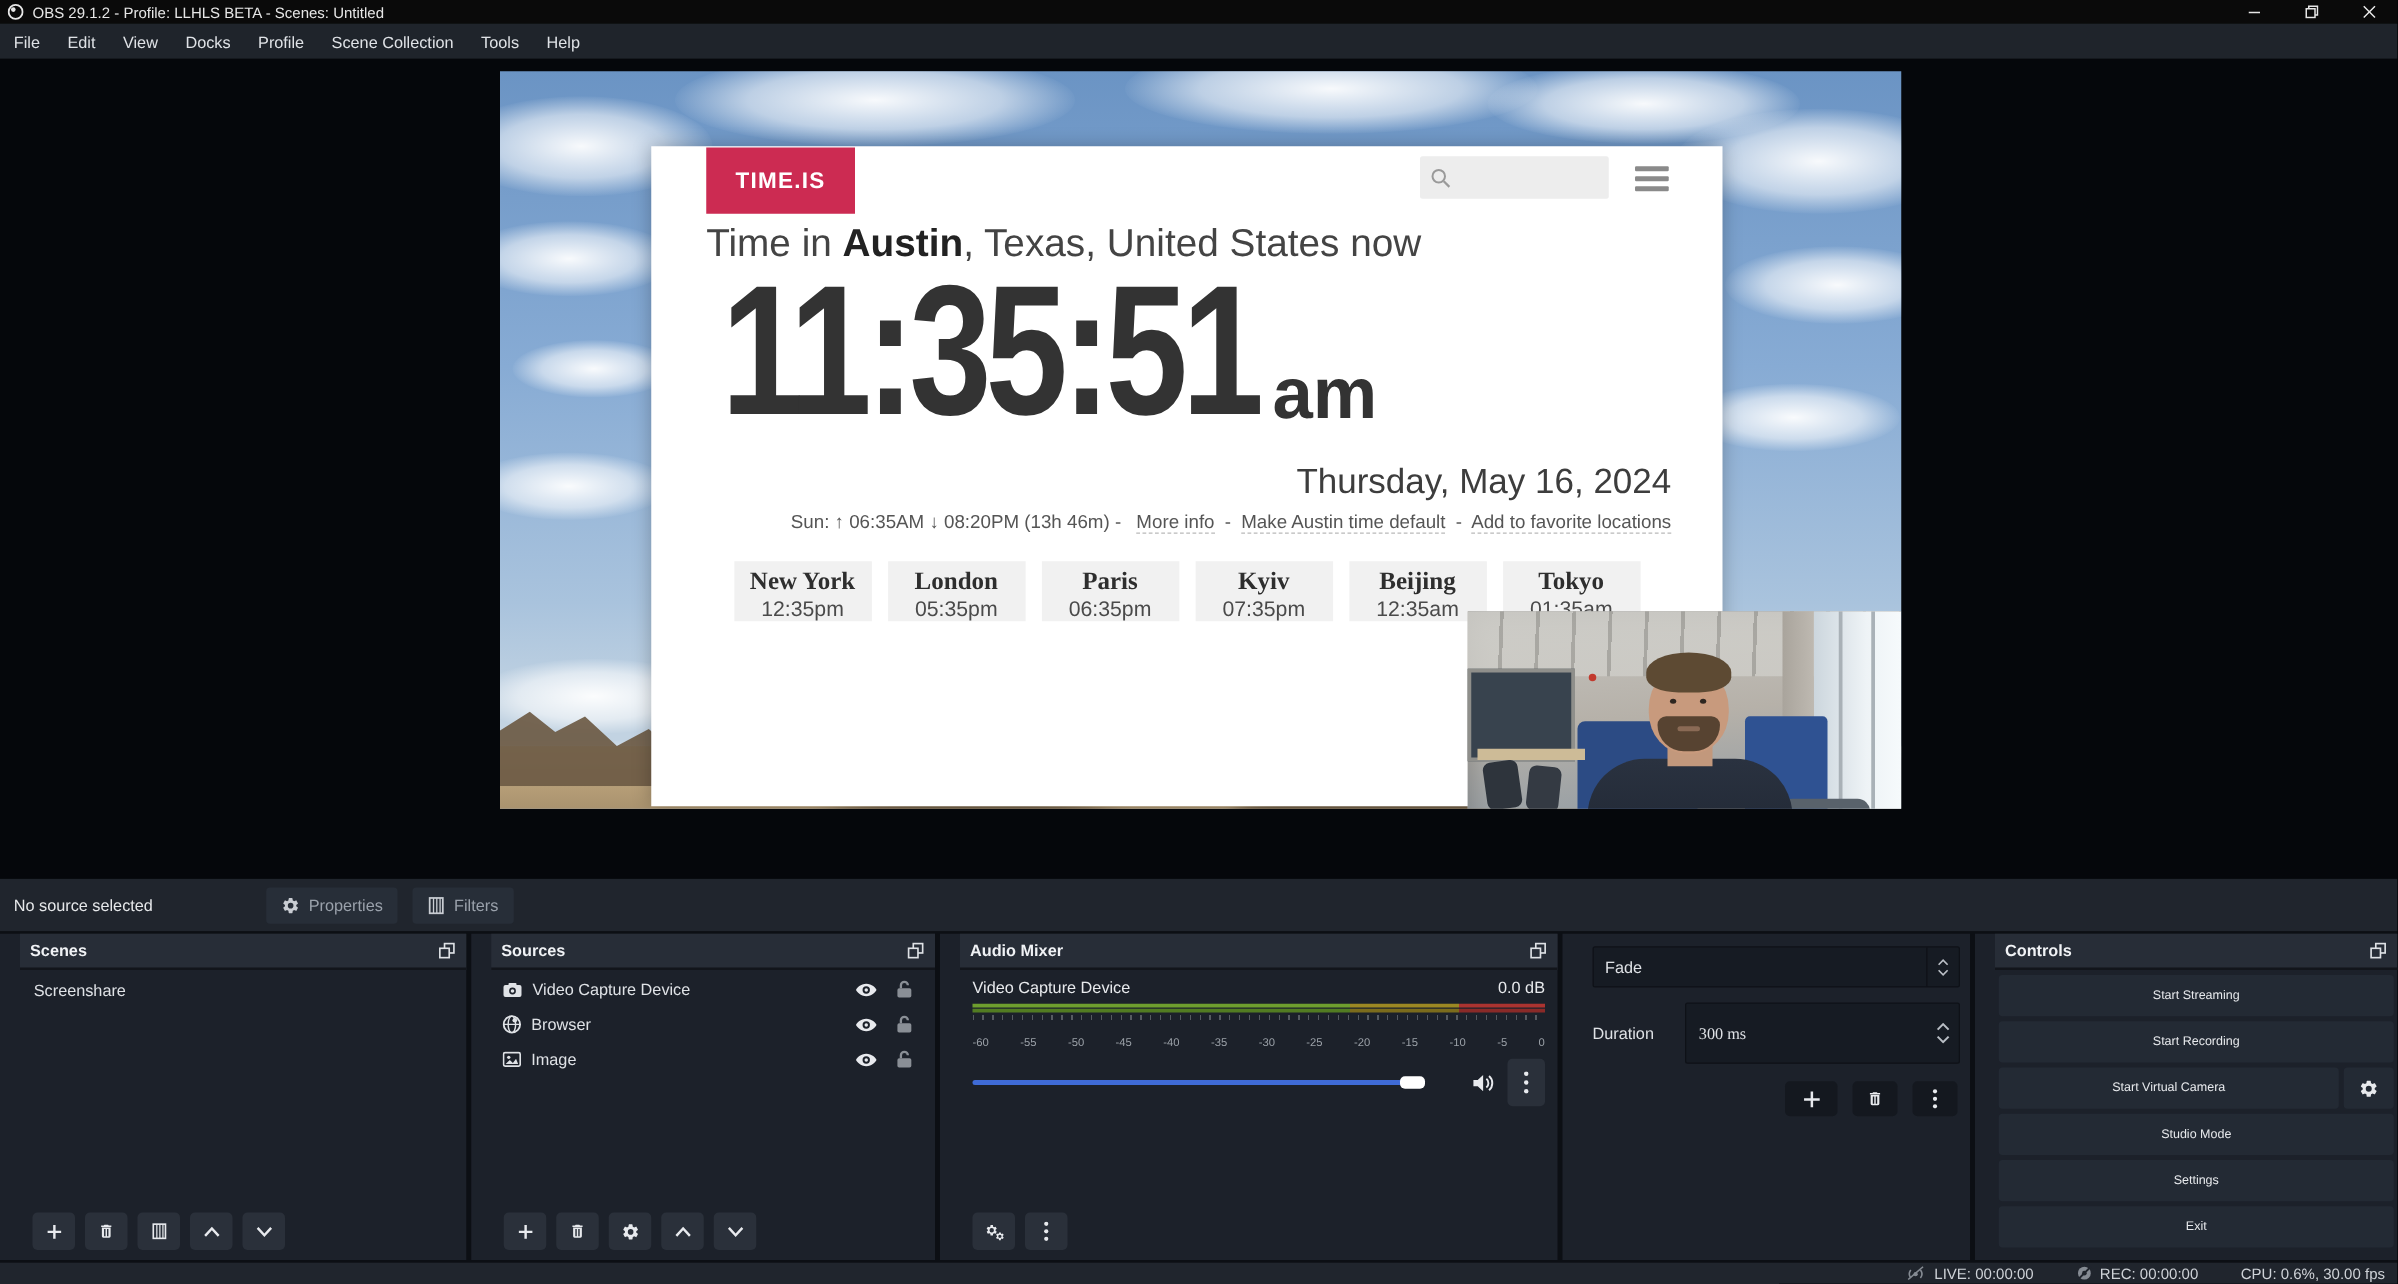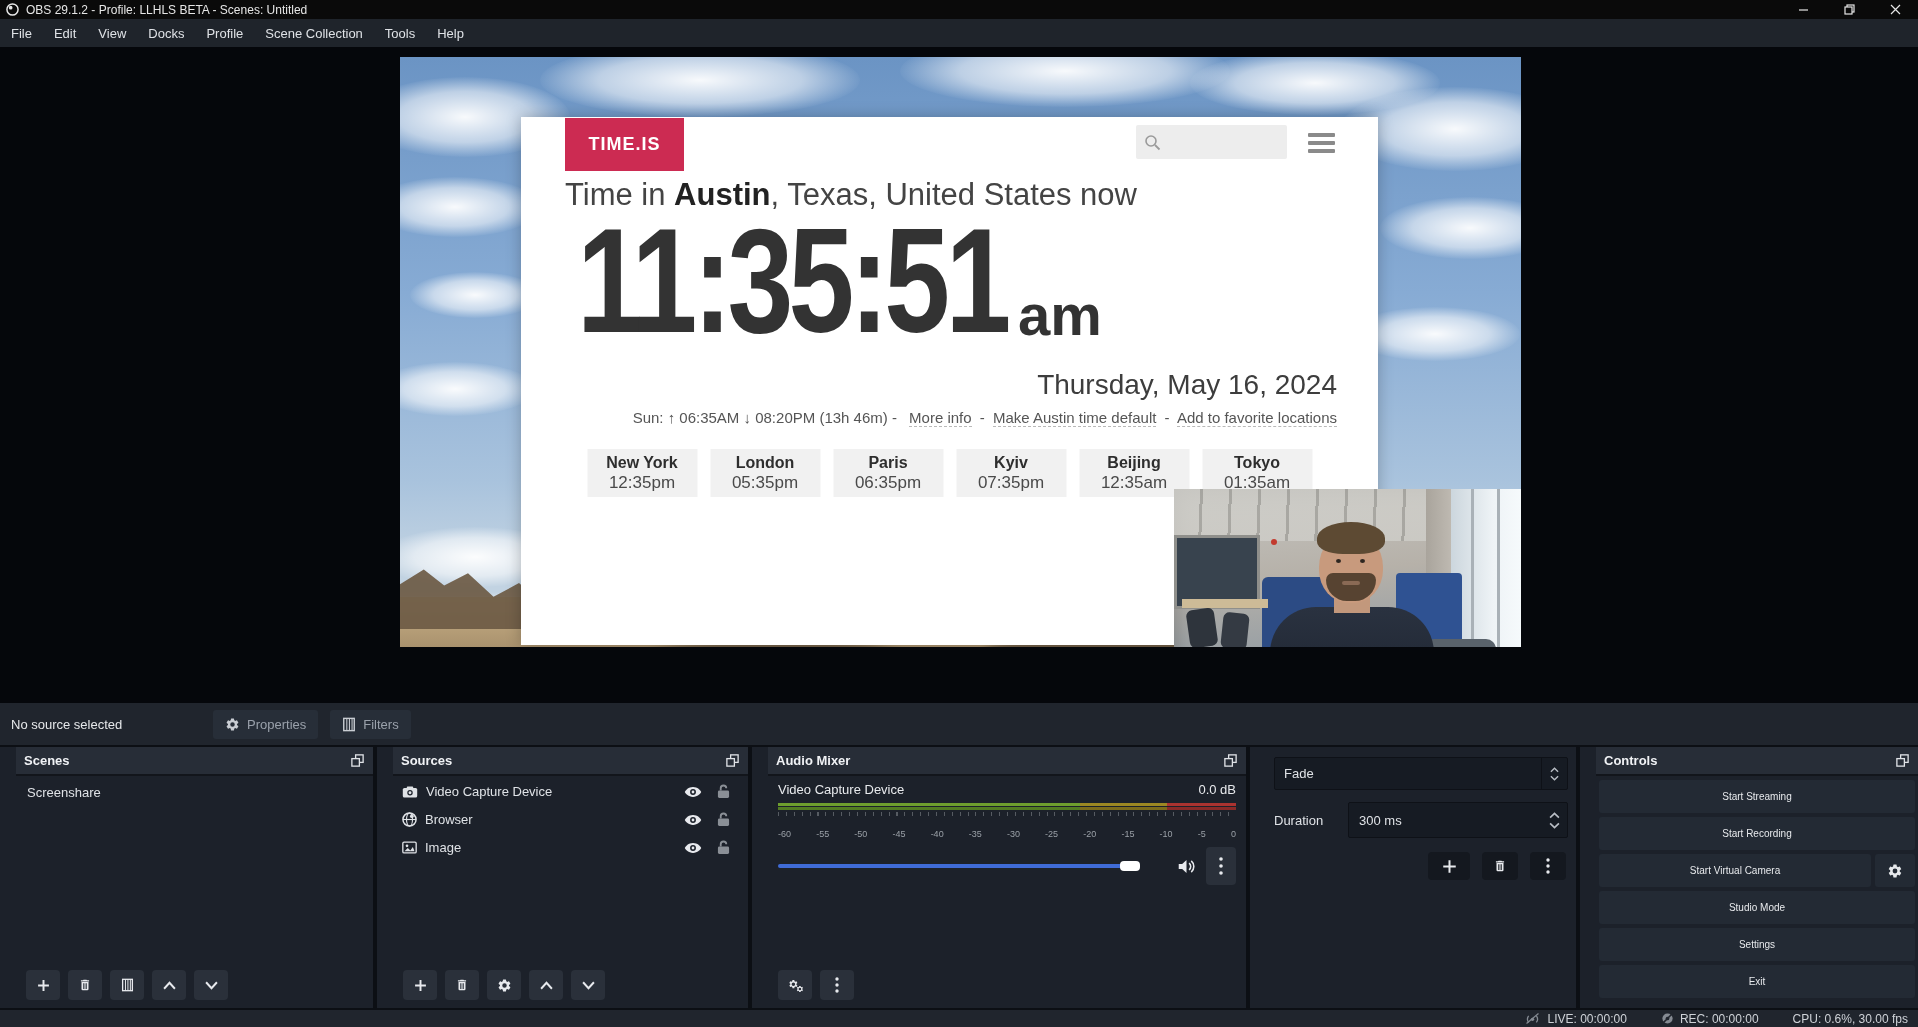--- a/index.html
+++ b/index.html
@@ -38,21 +38,21 @@
   .ti-heading b { color:#222; font-weight:800; }
   .ti-clockrow { position:absolute; left:56px; top:86px; display:flex; align-items:flex-end; }
   .ti-time { font-size:148px; font-weight:700; color:#333; line-height:1.05; letter-spacing:-0.04em; transform:scaleX(.8); transform-origin:left bottom; display:inline-block; }
   .ti-ampm { font-size:58px; font-weight:700; color:#333; margin-left:-96px; margin-bottom:10px; }
   .ti-date { position:absolute; right:41px; top:252px; font-size:28px; color:#3d3d3d; }
   .ti-sun { position:absolute; right:41px; top:292px; font-size:15px; color:#555; white-space:nowrap; }
   .ti-sun .lnk { border-bottom:1px dashed #b9b9b9; cursor:pointer; }
   .ti-sun .sep { margin:0 4px; }
   .ti-cities { position:absolute; left:50%; transform:translateX(-50%); top:332px; display:flex; gap:13px; }
   .city { width:110px; height:48px; background:#f1f1f1; text-align:center; padding-top:5px; }
-  .city .cname { font-size:16px; font-weight:bold; color:#2e2e2e; }
+  .city .cname { font-size:20px; font-weight:bold; color:#2e2e2e;font-family:Liberation Serif, serif; }
   .city .ctime { font-size:17px; color:#4a4a4a; margin-top:1px; }
 
   
   .webcam { position:absolute; left:774px; top:432px; width:347px; height:199px; overflow:hidden; background:linear-gradient(175deg,#c6c5c1 0%,#b6b1a9 42%,#9ba1a5 72%,#8b9399 100%); box-shadow:inset 0 0 24px rgba(0,0,0,.25); }
   .wc-ceiling { position:absolute; left:0; top:0; width:100%; height:52px; background:repeating-linear-gradient(92deg,#cfcec9 0 26px,#a3a29d 26px 29px); opacity:.8; }
   .wc-window { position:absolute; right:0; top:0; width:70px; height:100%; background:linear-gradient(90deg,#ccd6dd,#eef3f6 60%,#f6fafc); }
   .wc-mullion { position:absolute; top:0; width:3px; height:100%; background:#a9b1b7; }
   .wc-pillar { position:absolute; right:70px; top:0; width:25px; height:100%; background:linear-gradient(90deg,#a9a49c,#beb9b1); }
   .wc-glass { position:absolute; left:0; top:46px; width:86px; height:74px; background:#38434e; border:3px solid #8f8f8b; }
   .wc-exit { position:absolute; left:97px; top:50px; width:6px; height:6px; background:#c23a2e; border-radius:50%; }
@@ -103,21 +103,21 @@
   .sl-track { position:relative; flex:1; height:22px; }
   .sl-fill { position:absolute; left:0; top:9px; height:4px; width:93%; background:#3f6bd6; border-radius:2px; }
   .sl-handle { position:absolute; left:calc(93% - 20px); top:6px; width:20px; height:10px; background:#fff; border-radius:4px; }
 
   .trans-body { padding:10px 8px; }
   .combo { height:33px; background:#161b23; border:1px solid #0e1117; border-radius:2px; display:flex; align-items:center; }
   .combo .val { flex:1; padding-left:9px; font-size:13px; color:#dfe2e6; }
   .combo .chev { width:26px; align-self:stretch; border-left:1px solid #0e1117; display:flex; flex-direction:column; align-items:center; justify-content:center; gap:2px; color:#b9bec5; }
   .dur-row { display:flex; align-items:center; margin-top:12px; }
   .dur-row .dlabel { width:74px; font-size:13px; color:#dfe2e6; }
-  .spin { flex:1; height:36px; background:#161b23; border:1px solid #0e1117; border-radius:2px; display:flex; align-items:center; }
+  .spin { flex:1; height:49px; background:#161b23; border:1px solid #0e1117; border-radius:2px; display:flex; align-items:center;font-family:Liberation Serif, serif; }
   .spin .val { flex:1; padding-left:10px; font-size:13px; color:#dfe2e6; }
   .spin .arr { width:26px; display:flex; flex-direction:column; align-items:center; gap:3px; color:#b9bec5; }
   .trans-btns { display:flex; justify-content:flex-end; gap:12px; margin-top:14px; padding-right:2px; }
   .dk-btn { height:28px; background:#14181f; border-radius:4px; display:flex; align-items:center; justify-content:center; color:#e8eaee; }
 
   .ctl-body { padding:4px 3px; display:flex; flex-direction:column; gap:4px; }
   .ctl-btn { height:33px; background:#232a34; border-radius:3px; display:flex; align-items:center; justify-content:center; font-size:10px; color:#e7e9ec; }
   .ctl-row { display:flex; gap:4px; }
   .ctl-row .ctl-btn { flex:1; }
   .ctl-gear { width:40px; flex:0 0 auto !important; }

